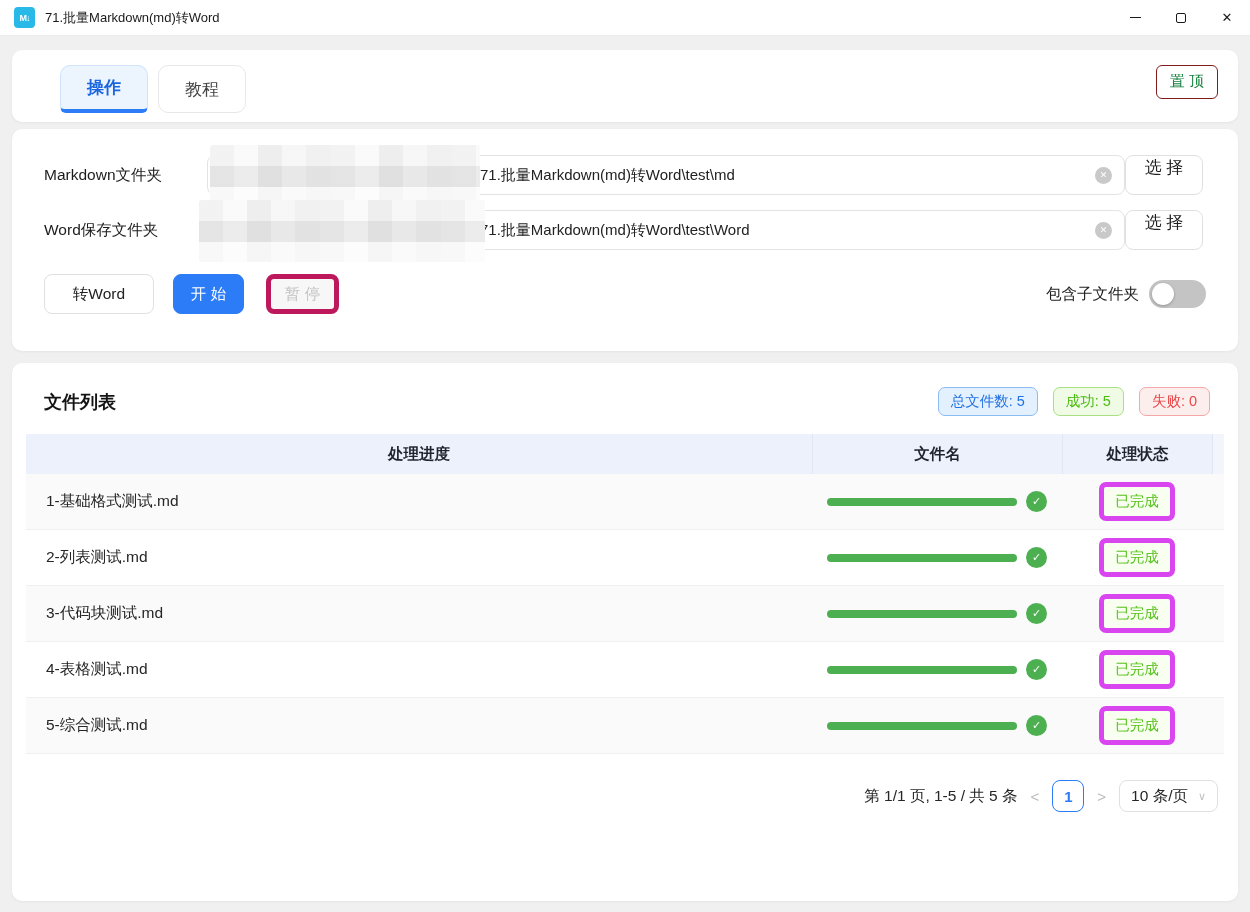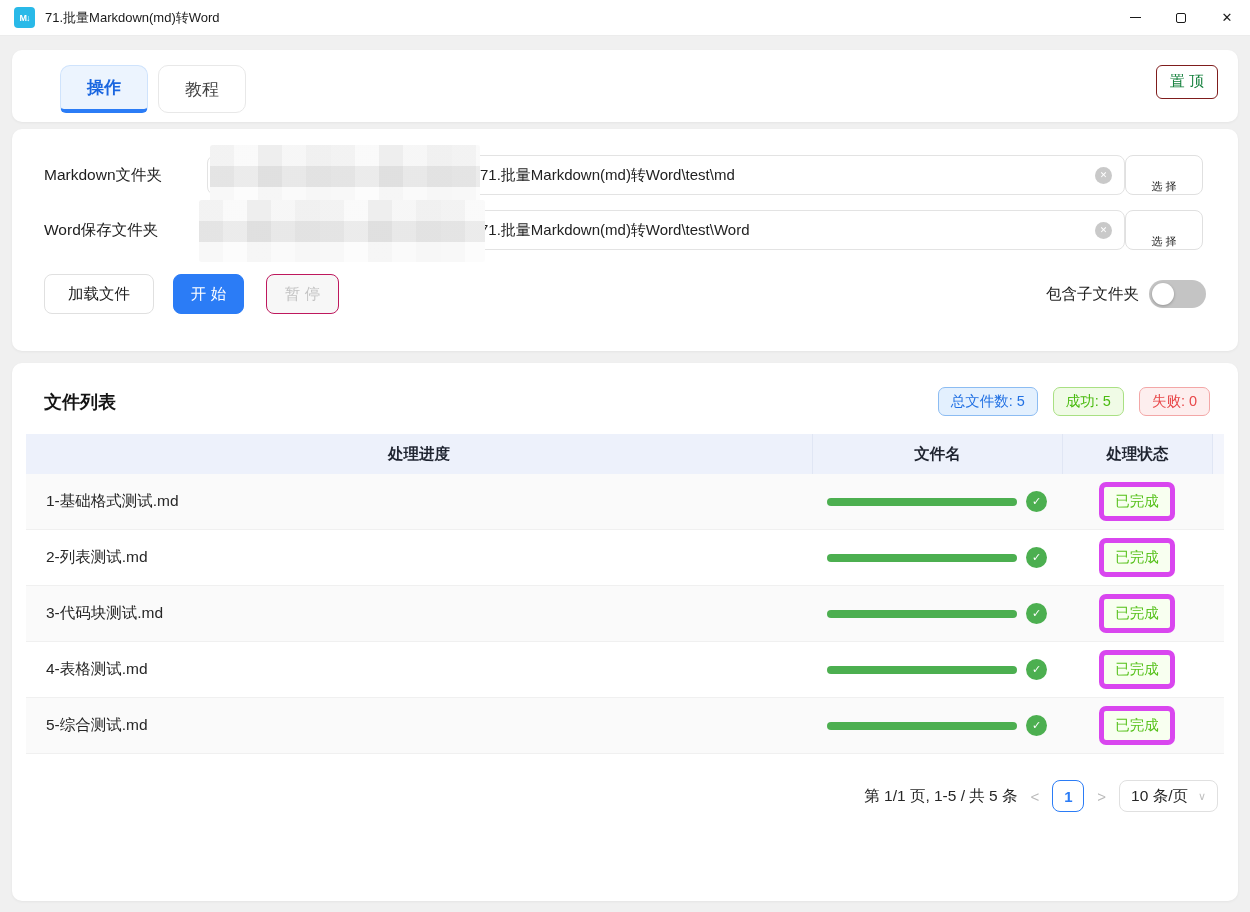--- a/index.html
+++ b/index.html
@@ -36,27 +36,27 @@
   .input-box{ flex:1; height:40px; border:1px solid #e3e3e3; border-radius:8px; background:#fff; position:relative;
               display:flex; align-items:center; }
   .input-value{ padding-left:272px; font-size:15px; color:#222; white-space:nowrap; overflow:hidden; }
   .mosaic{ position:absolute; left:2px; top:-11px; width:270px; height:62px; z-index:2; border-radius:3px;
     background-image:
       repeating-linear-gradient(0deg, rgba(255,255,255,.65) 0 20px, rgba(214,214,214,.35) 20px 41px, rgba(255,255,255,.35) 41px 62px),
       repeating-linear-gradient(90deg, #ececec 0 24px, #f7f7f7 24px 48px, #e5e5e5 48px 72px, #f2f2f2 72px 96px, #e9e9e9 96px 121px); }
   .mosaic.wide{ left:-9px; width:286px; }
   .clear-btn{ position:absolute; right:12px; width:17px; height:17px; border-radius:50%; background:#c9c9c9; color:#fff;
               font-size:9px; display:flex; align-items:center; justify-content:center; z-index:3; }
-  .select-btn{ width:78px; height:40px; background:#fff; border:1px solid #e0e0e0; border-radius:8px; font-size:11px;
-               color:#222; display:flex; align-items:flex-end; justify-content:center; flex:none; }
+  .select-btn{ width:78px; height:40px; background:#fff; border:1px solid #e0e0e0; border-radius:8px; font-size:17px;
+               color:#222; display:flex; align-items:flex-start; justify-content:center; flex:none; }
   .actions{ display:flex; align-items:center; margin:24px 32px 0 32px; }
   .btn{ height:40px; border-radius:8px; font-size:15.5px; display:flex; align-items:center; justify-content:center; }
   .btn-load{ width:110px; background:#fff; border:1px solid #e0e0e0; color:#222; }
   .btn-start{ width:71px; background:var(--accent-blue,#2b7cf6); border:1px solid var(--accent-blue,#2b7cf6); color:#fff; margin-left:19px; }
-  .btn-pause{ width:73px; background:#f7f7f7; border:1px solid #be185d; color:#c3c3c3; margin-left:22px; }
+  .btn-pause{ width:73px; background:#f7f7f7; border:5px solid #be185d; color:#c3c3c3; margin-left:22px; }
   .toggle-wrap{ margin-left:auto; display:flex; align-items:center; }
   .toggle-label{ font-size:15.5px; color:#1c1c1c; }
   .switch{ width:57px; height:28px; border-radius:14px; background:#c4c4c4; margin-left:10px; position:relative; }
   .switch-knob{ position:absolute; left:3px; top:3px; width:22px; height:22px; border-radius:50%; background:#fff;
                 box-shadow:0 1px 3px rgba(0,0,0,.25); }
 
   
   .card-list{ margin-top:12px; height:538px; }
   .list-header{ display:flex; align-items:center; padding:24px 28px 18px 32px; }
   .list-title{ font-size:18px; font-weight:bold; color:#141414; }
@@ -147,21 +147,21 @@
         <div class="input-value">71.批量Markdown(md)转Word\test\Word</div>
         <div class="clear-btn">✕</div>
       </div>
       <div class="select-btn">
           <span>选 择</span>
         </div>
     </div>
 
     <div class="actions">
       <div class="btn btn-load">
-          <span>加载文件</span>
+          <span>转Word</span>
         </div>
       <div class="btn btn-start">
           <span>开 始</span>
         </div>
       <div class="btn btn-pause">
           <span>暂 停</span>
         </div>
       <div class="toggle-wrap">
         <span class="toggle-label">包含子文件夹</span>
         <div class="switch">

